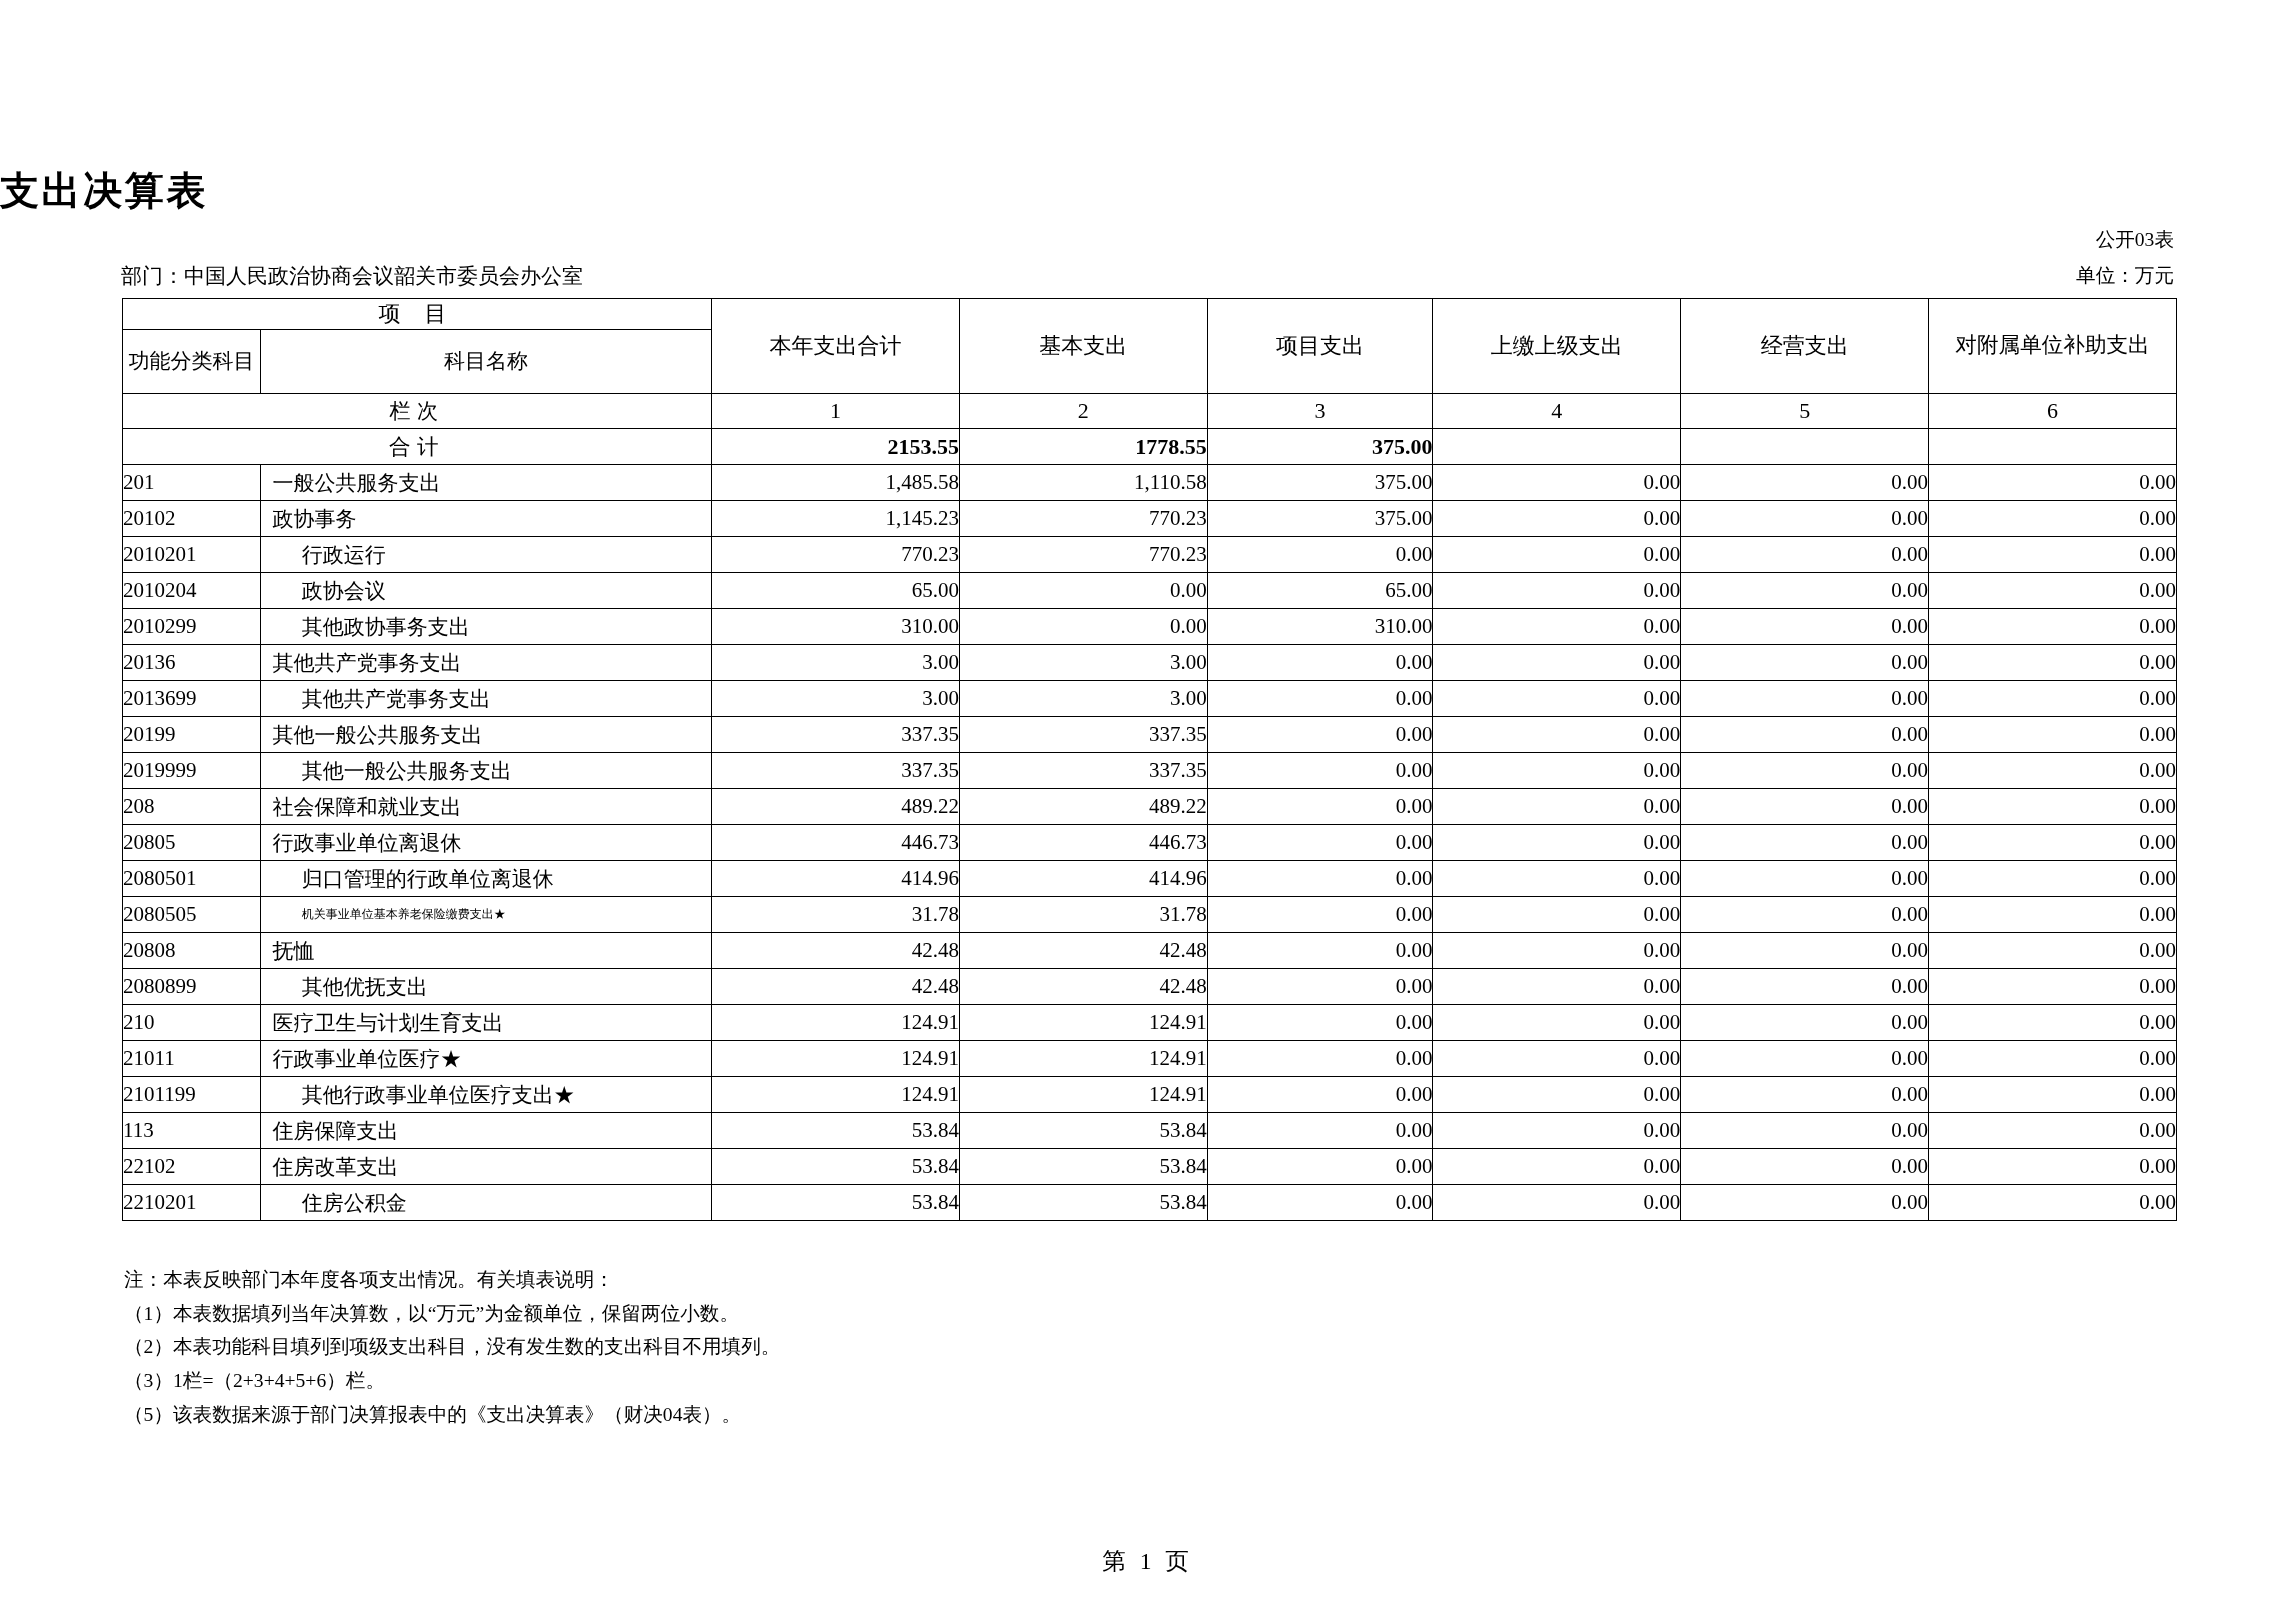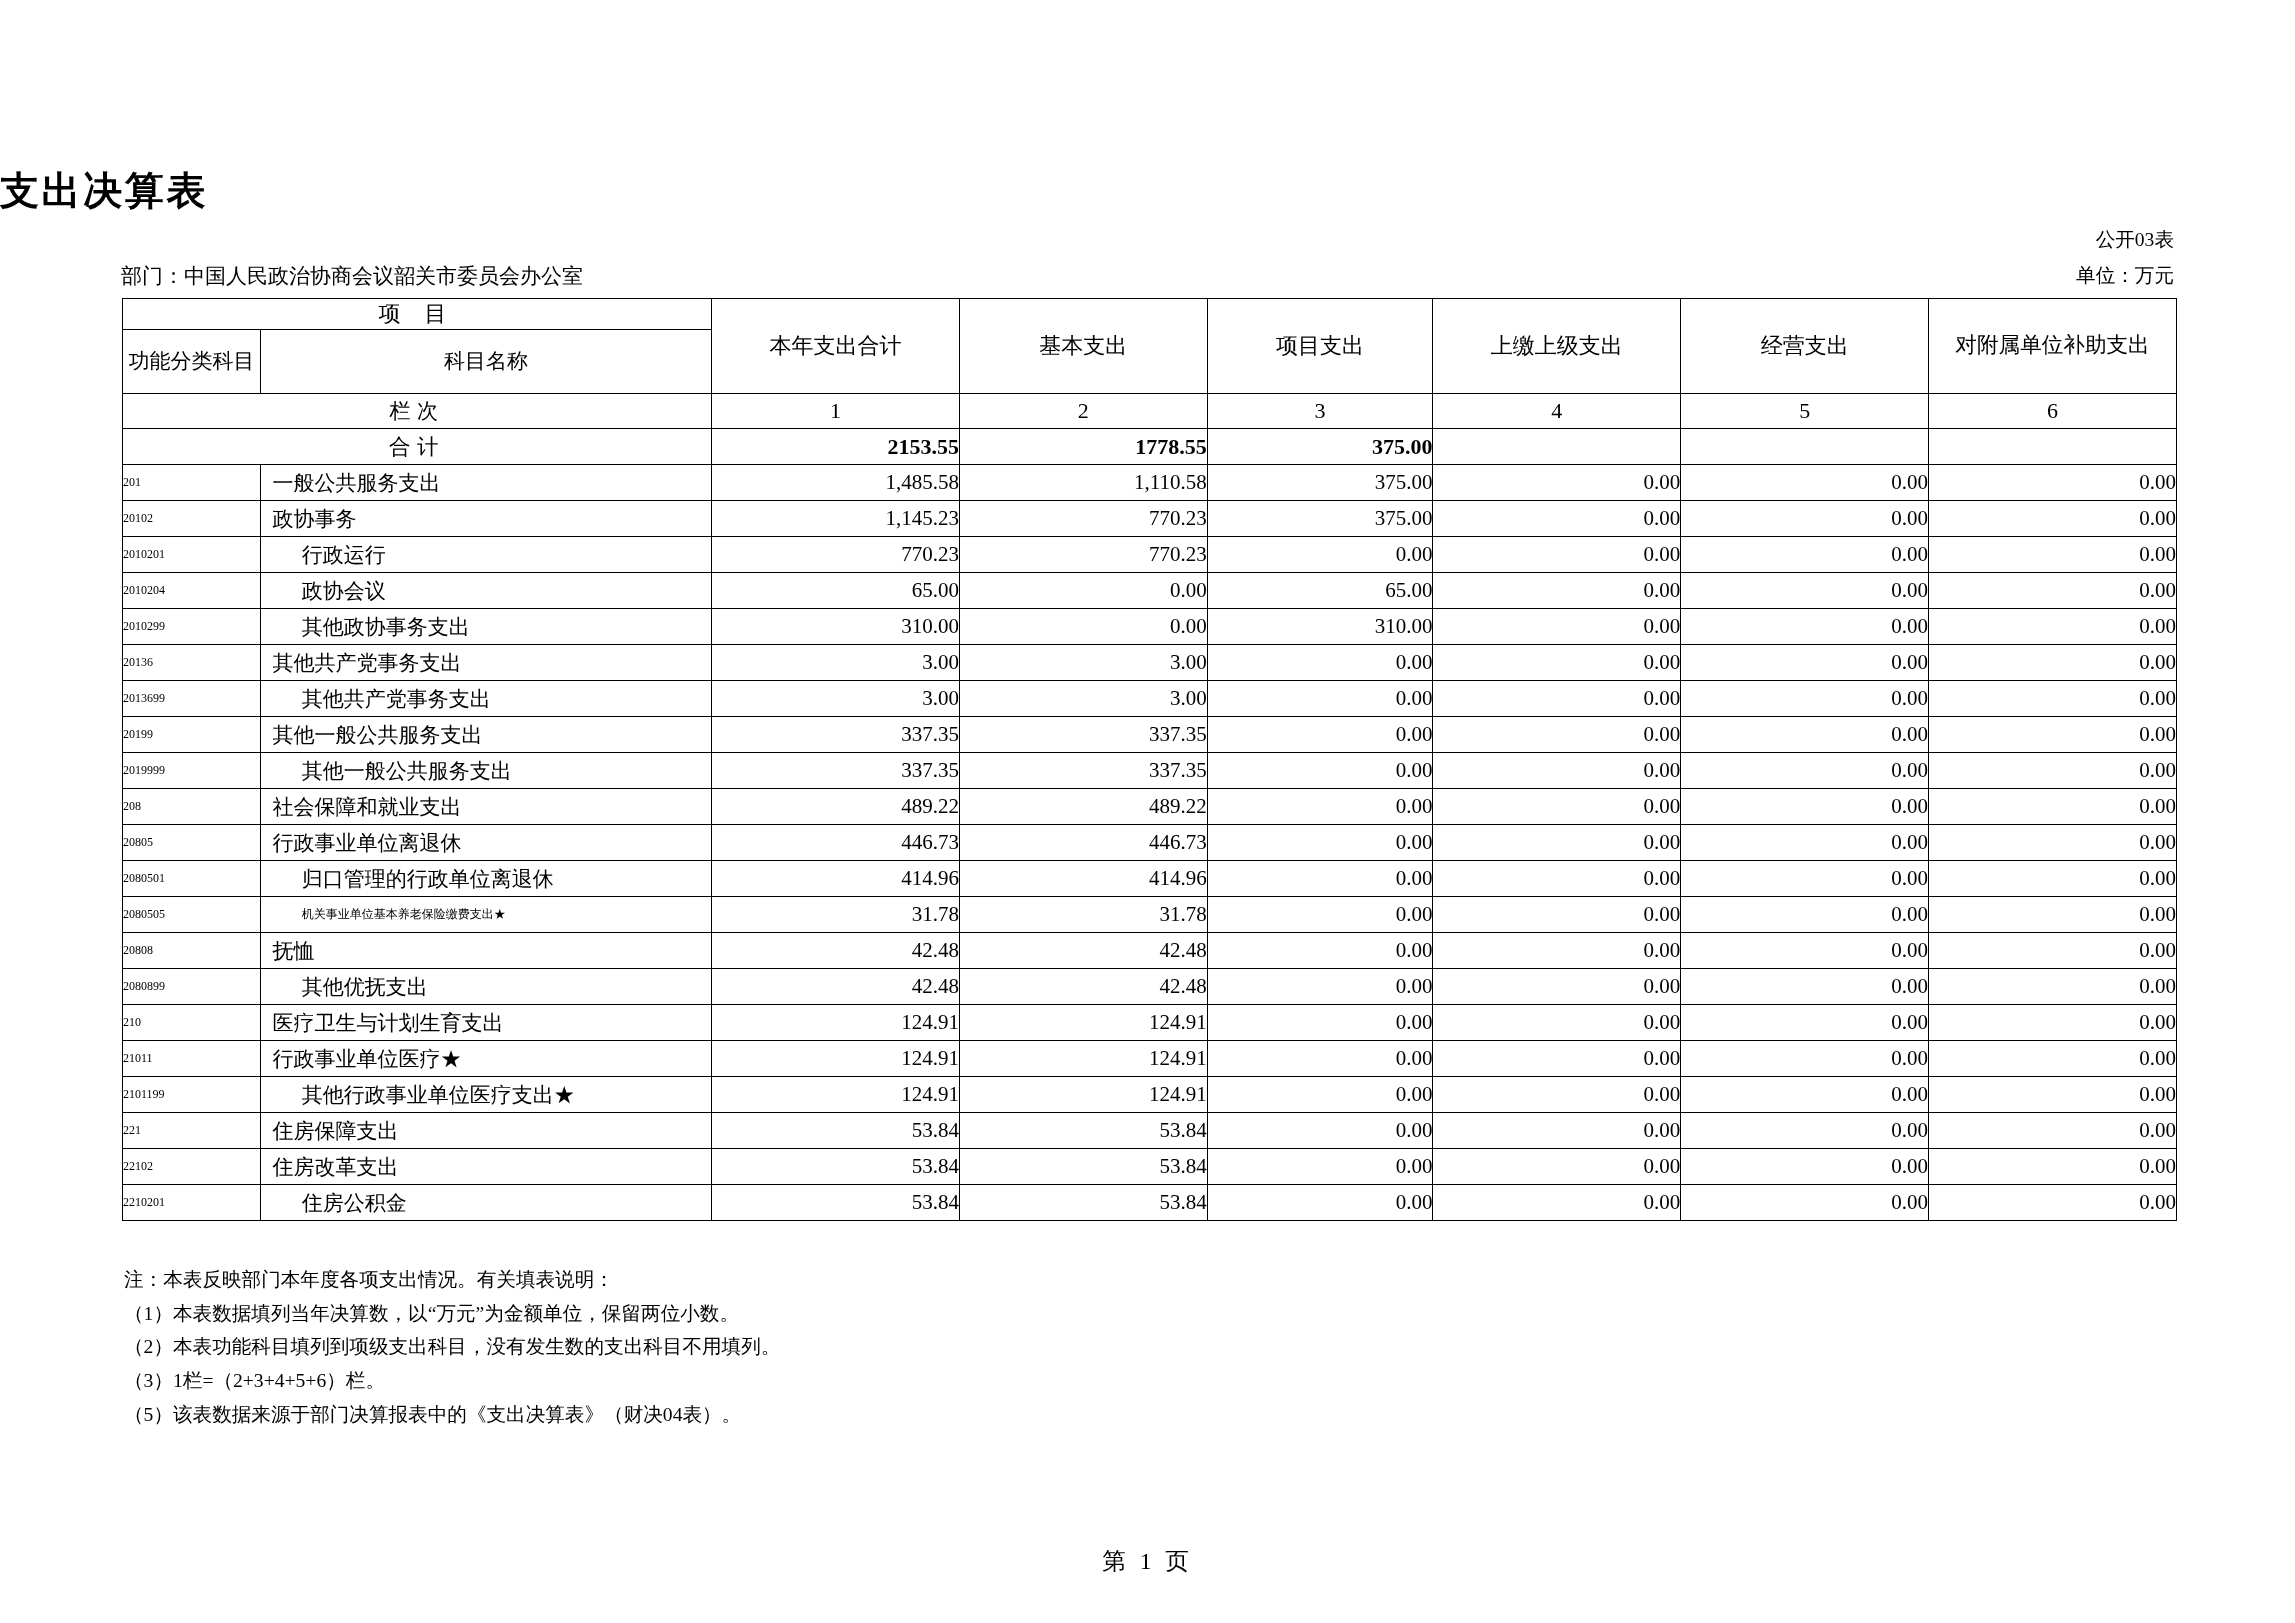--- a/index.html
+++ b/index.html
@@ -93,21 +93,21 @@
     height: 35px;
     white-space: nowrap;
   }
   .num.bold {
     font-weight: bold;
     font-size: 22px;
   }
   .code {
     text-align: left;
     padding-left: 6.5px;
-    font-size: 12px;
+    font-size: 21px;
     white-space: nowrap;
   }
   .name {
     text-align: left;
     font-size: 21px;
     white-space: nowrap;
   }
   .name.i1 { padding-left: 11.8px; }
   .name.i2 { padding-left: 41px; }
   .name.tiny { font-size: 12px; }
@@ -369,21 +369,21 @@
           <td class="code">2101199</td>
           <td class="name i2">其他行政事业单位医疗支出★</td>
           <td class="num">124.91</td>
           <td class="num">124.91</td>
           <td class="num">0.00</td>
           <td class="num">0.00</td>
           <td class="num">0.00</td>
           <td class="num">0.00</td>
         </tr>
         <tr>
-          <td class="code">221</td>
+          <td class="code">113</td>
           <td class="name i1">住房保障支出</td>
           <td class="num">53.84</td>
           <td class="num">53.84</td>
           <td class="num">0.00</td>
           <td class="num">0.00</td>
           <td class="num">0.00</td>
           <td class="num">0.00</td>
         </tr>
         <tr>
           <td class="code">22102</td>

